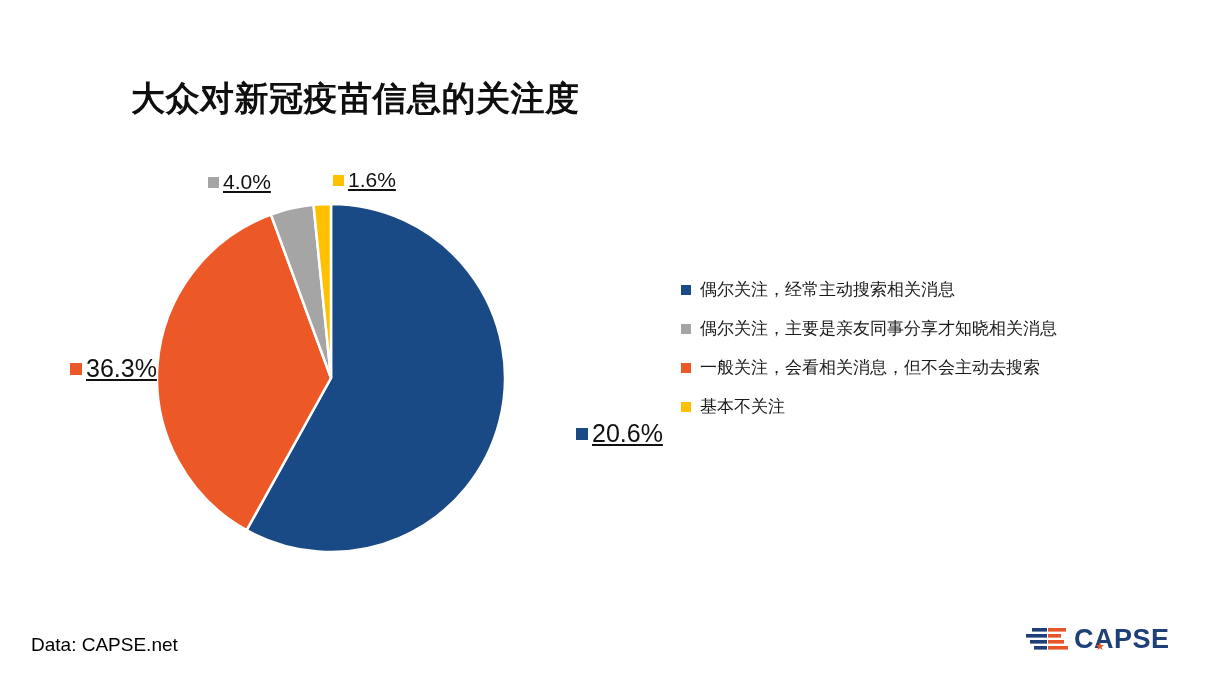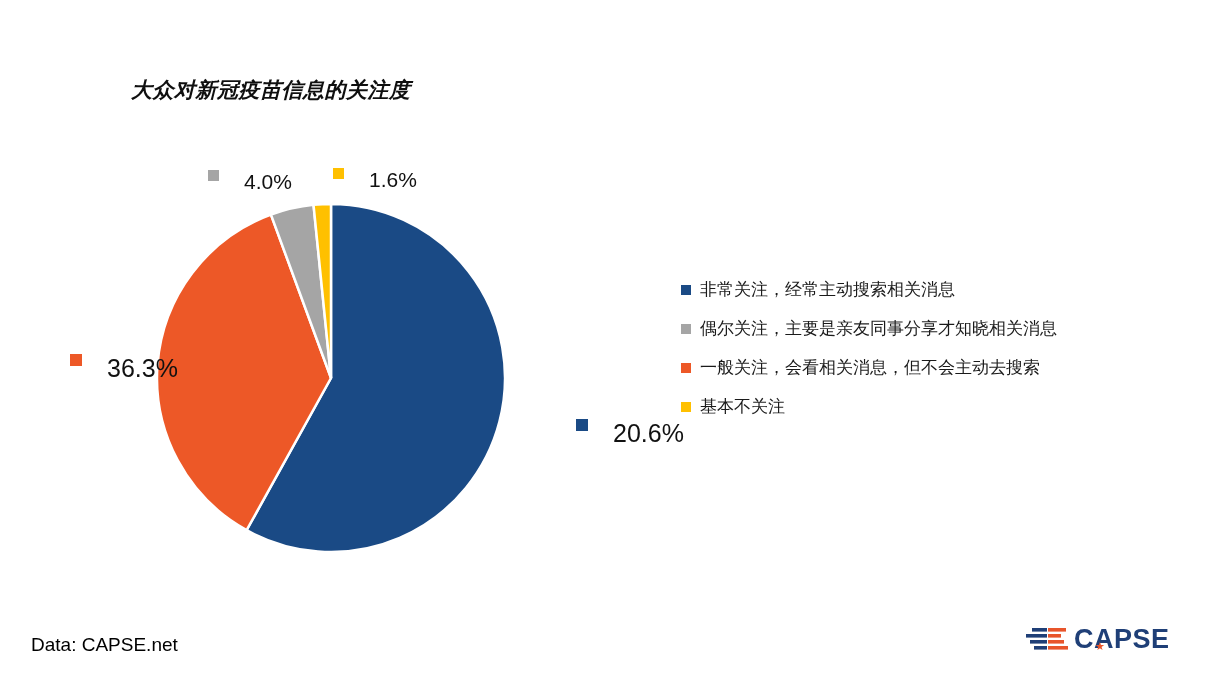--- a/index.html
+++ b/index.html
@@ -20,47 +20,47 @@
     position: absolute;
     inset: 0;
     background: #ffffff;
   }
 
   
   #chart-title {
     position: absolute;
     left: 131px;
     top: 76px;
-    font-size: 21px;
+    font-size: 34px;
     font-weight: bold;
     letter-spacing: 0.5px;
     color: #0f0f0f;
     white-space: nowrap;
-    font-style: italic;
   }
 
   
   #pie-wrap {
     position: absolute;
     left: 150px;
     top: 197px;
     width: 362px;
     height: 362px;
   }
   #pie-svg { display: block; }
 
   
   .data-label {
     position: absolute;
     display: flex;
-    align-items: flex-start;
-    gap: 25px;
+    align-items: center;
+    gap: 4px;
     font-size: 21px;
     color: #111111;
     white-space: nowrap;
+    text-decoration: underline;
   }
   .data-label.big { font-size: 25px; padding-left: 28px; }
   .swatch {
     display: inline-block;
     width: 11px;
     height: 11px;
     flex: 0 0 auto;
   }
   .data-label.big .swatch { width: 12px; height: 12px; }
 
@@ -167,21 +167,21 @@
   </div>
 
   <div class="data-label" id="label-3">
     <span class="swatch" style="background: rgb(255, 192, 0);"></span>
     <span>1.6%</span>
   </div>
 
   <div id="legend">
     <div class="legend-item">
       <span class="legend-swatch" style="background: rgb(26, 74, 133);"></span>
-      <span class="legend-text">非常关注，经常主动搜索相关消息</span>
+      <span class="legend-text">偶尔关注，经常主动搜索相关消息</span>
     </div>
     <div class="legend-item">
       <span class="legend-swatch" style="background: rgb(165, 165, 165);"></span>
       <span class="legend-text">偶尔关注，主要是亲友同事分享才知晓相关消息</span>
     </div>
     <div class="legend-item">
       <span class="legend-swatch" style="background: rgb(237, 88, 39);"></span>
       <span class="legend-text">一般关注，会看相关消息，但不会主动去搜索</span>
     </div>
     <div class="legend-item">

